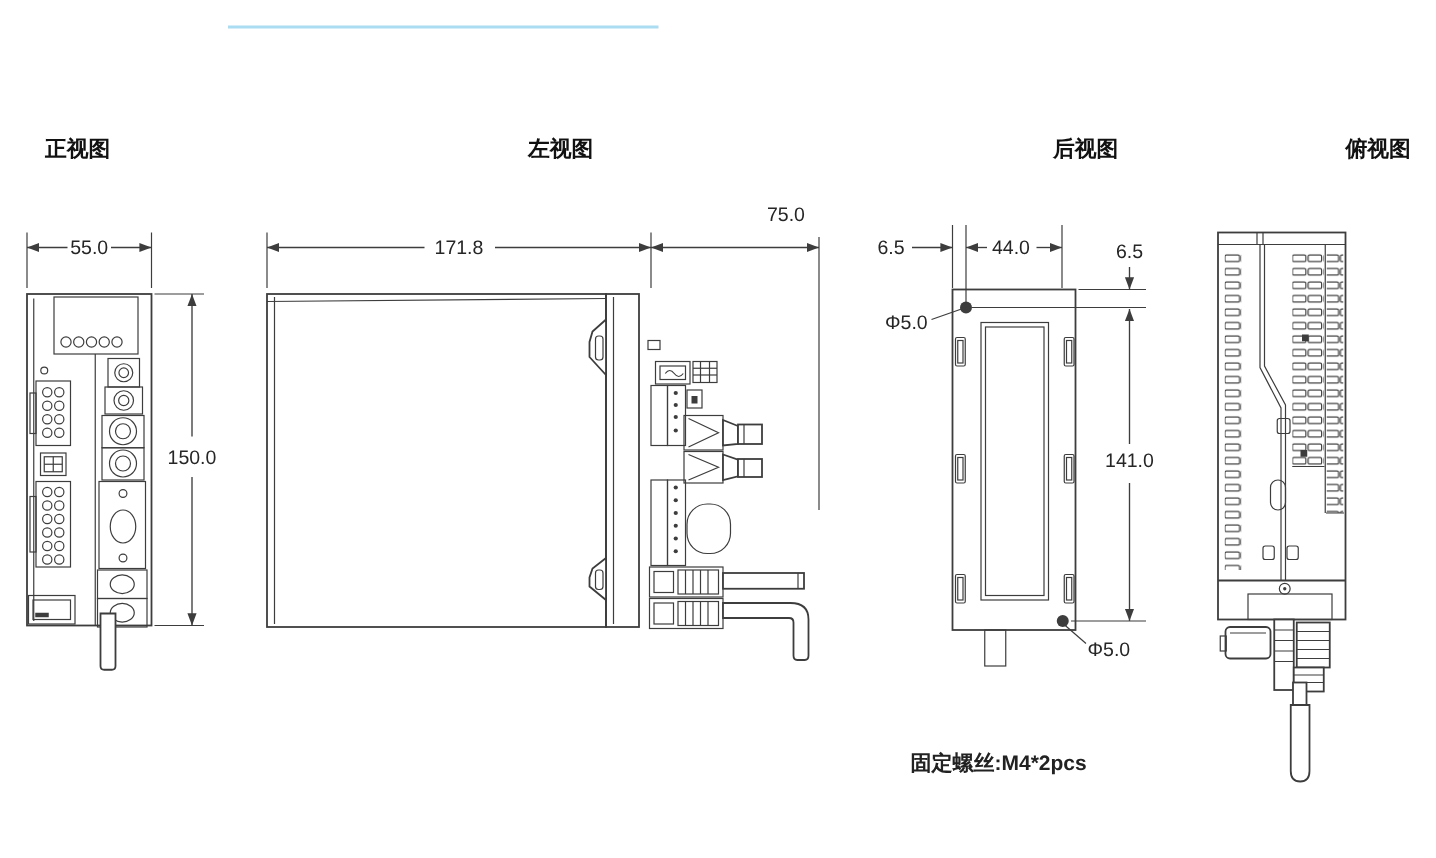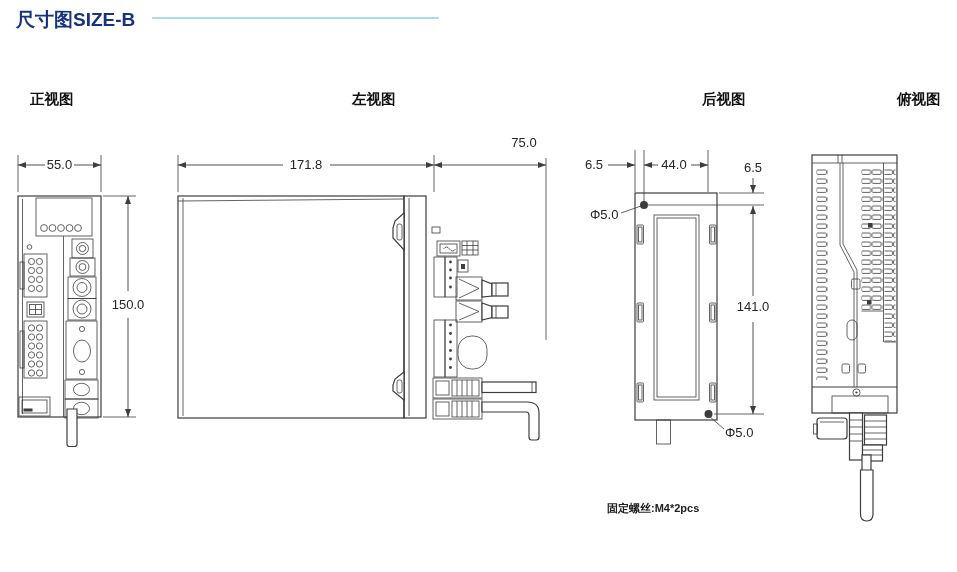--- a/index.html
+++ b/index.html
@@ -1,37 +1,36 @@
 <!DOCTYPE html>
 <html><head>
 <meta charset="utf-8">
 <style>
   html,body{margin:0;padding:0;background:#fff;}
   .stage{position:relative;width:957px;height:572px;background:#ffffff;overflow:hidden;
          font-family:"Liberation Sans","DejaVu Sans",sans-serif;}
   .page-title{position:absolute;left:16px;top:7px;font-size:19px;font-weight:bold;color:#16337f;letter-spacing:0;}
   .title-rule{position:absolute;left:152px;top:17px;width:287px;height:2px;background:#aadcf2;}
-  .notes{position:absolute;left:607px;top:496px;font-size:11px;font-weight:bold;color:#222;line-height:25px;}
+  .notes{position:absolute;left:607px;top:496px;font-size:14px;font-weight:bold;color:#222;line-height:25px;}
   svg{position:absolute;left:0;top:0;}
   .ln{fill:none;stroke:#3d3d3d;stroke-width:1.2;}
   .ln2{fill:none;stroke:#3d3d3d;stroke-width:0.8;}
   .wh{fill:#ffffff;stroke:#3d3d3d;stroke-width:1.2;}
   .fl{fill:#3d3d3d;stroke:none;}
   .dim{fill:none;stroke:#3d3d3d;stroke-width:0.9;}
   .ext{fill:none;stroke:#3d3d3d;stroke-width:0.8;}
   .dtx{font-size:13px;fill:#262626;}
   .mid{text-anchor:middle;}
   .vlabel{font-size:14.5px;font-weight:bold;fill:#111;}
 </style>
 </head>
 <body>
 
 <div class="stage">
 
-  <div class="page-title">尺寸图SIZE-B</div>
   <div class="title-rule"></div>
 
   <svg width="957" height="572" viewBox="0 0 957 572">
     <defs>
       <marker id="arr" viewBox="0 0 10 10" refX="9" refY="5" markerWidth="9" markerHeight="9" orient="auto" markerUnits="userSpaceOnUse">
         <path d="M0,1.6 L9,5 L0,8.4 Z" fill="#3d3d3d"></path>
       </marker>
       <pattern id="slotsL" x="816" y="168" width="11" height="9" patternUnits="userSpaceOnUse">
         <rect x="0.6" y="2" width="9.8" height="4.4" rx="1" fill="none" stroke="#3d3d3d" stroke-width="0.8"></rect>
       </pattern>

